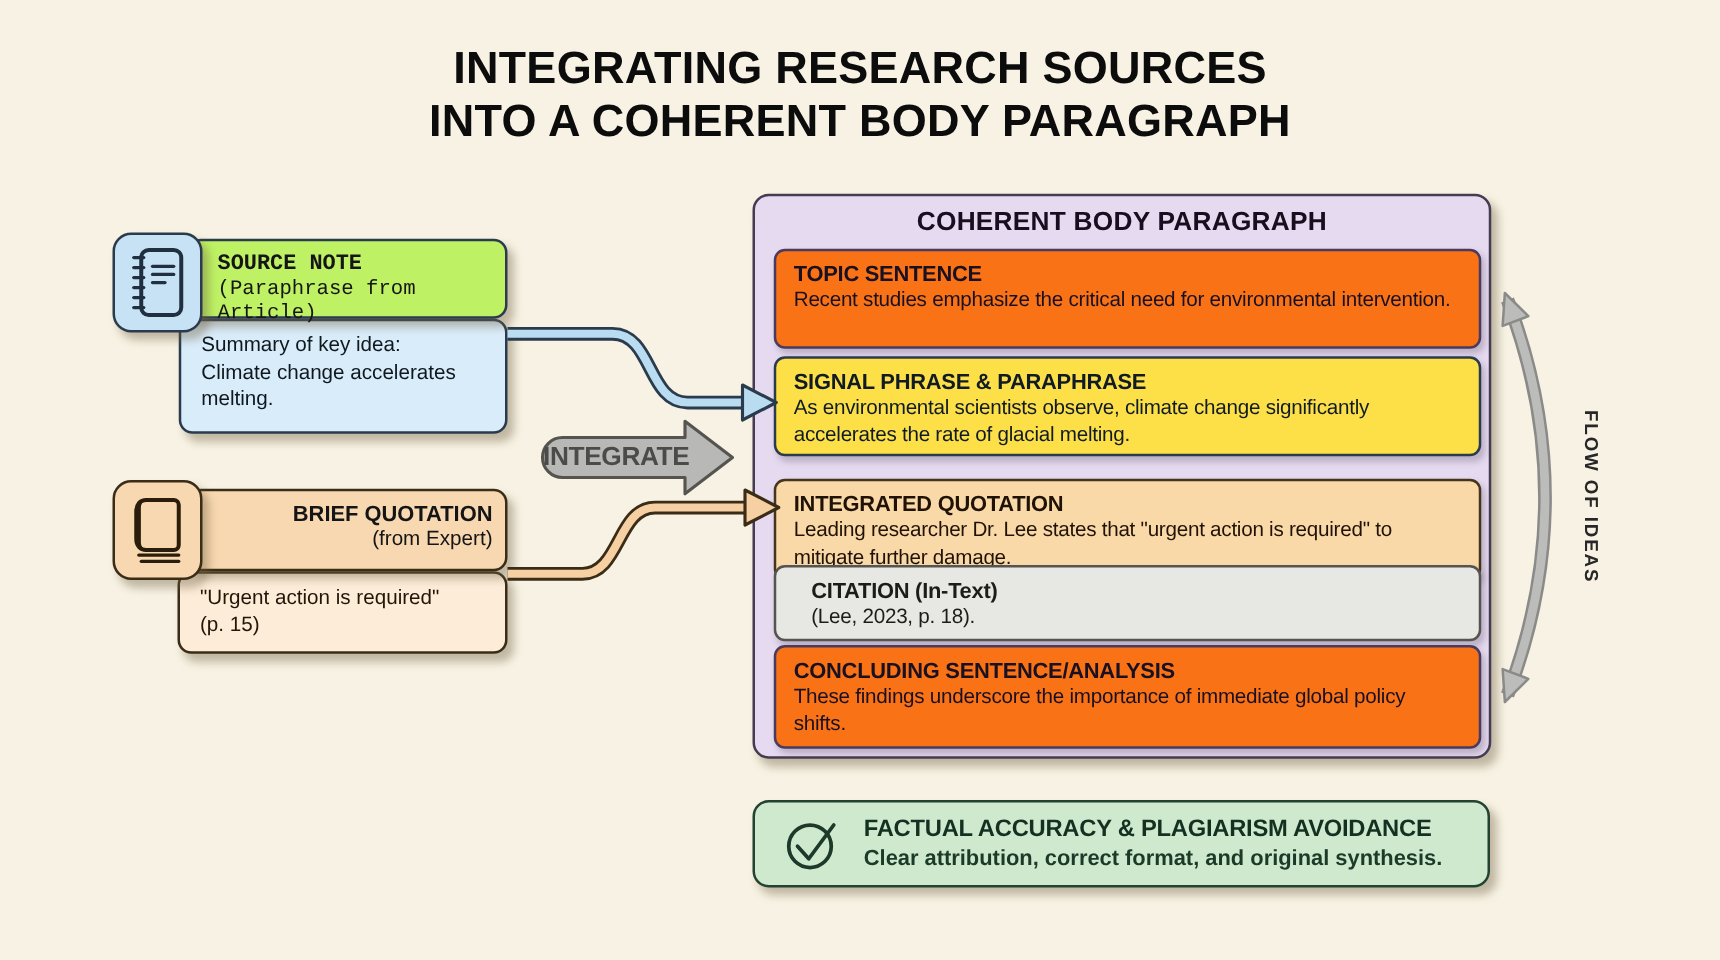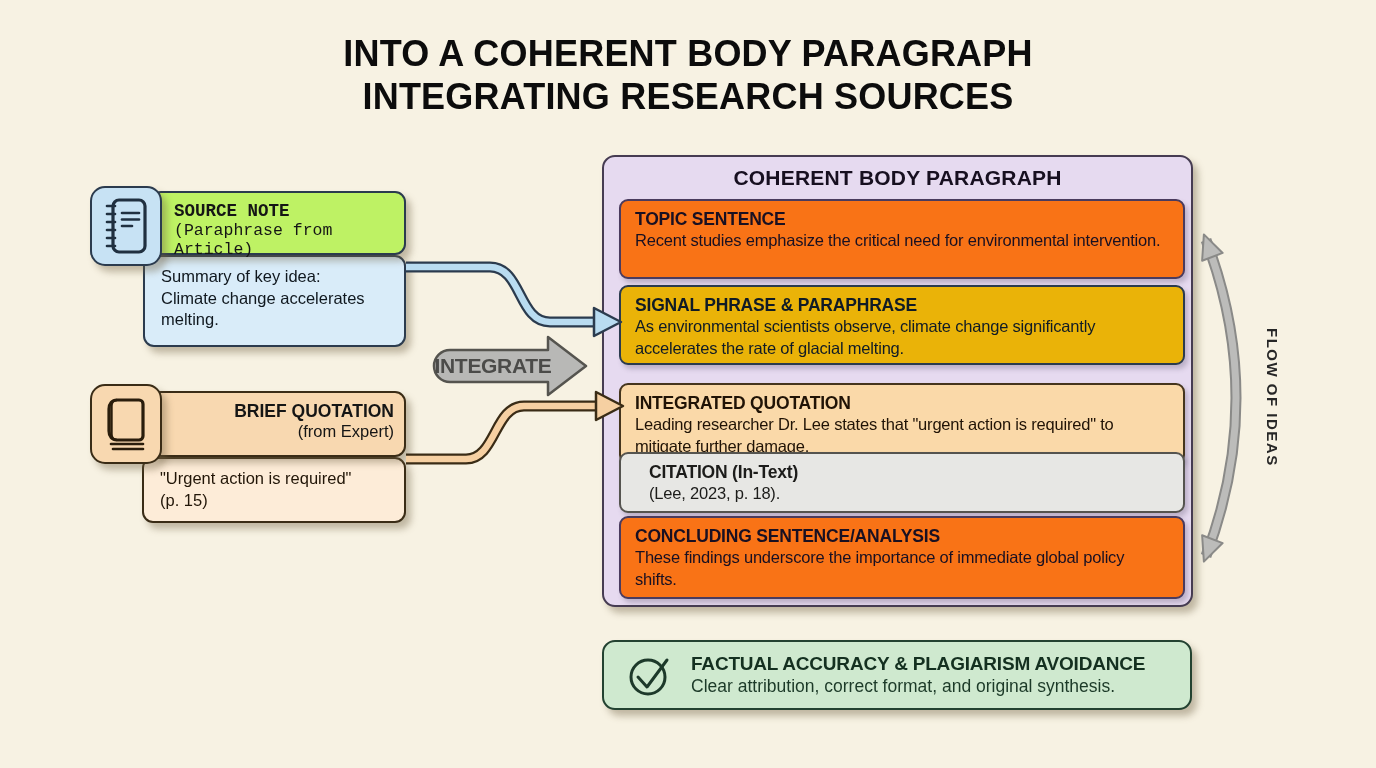--- a/index.html
+++ b/index.html
@@ -40,21 +40,21 @@
   
   .panel { position:absolute; left:602px; top:155px; width:591px; height:452px;
            background:#e6daf0; border:2.5px solid #463c52; border-radius:13px; }
   .panel-title { position:absolute; top:9px; left:0; width:100%; text-align:center;
                  font-size:21px; font-weight:bold; color:#170f20; letter-spacing:0.2px; }
   .section { position:absolute; left:15px; width:566px; border:2px solid;
              border-radius:9px; padding:8px 14px 0 14px; }
   .sec-title { font-size:17.5px; font-weight:bold; letter-spacing:-0.2px; }
   .sec-body  { font-size:16.5px; line-height:21.5px; letter-spacing:-0.2px; }
   .sec-purple { background:#f97316; border-color:#4a3b5e; color:#191022; }
-  .sec-blue   { background:#eab308; border-color:#2b3b4e; color:#101b26; }
+  .sec-blue   { background:#fde047; border-color:#2b3b4e; color:#101b26; }
   .sec-orange { background:#fad9a9; border-color:#45351d; color:#201306; }
   .sec-gray   { background:#e7e7e4; border-color:#55544f; color:#1c1c1a; }
 
   
   .integrate-text {
     position:absolute; left:434px; top:350px; width:118px; height:32px;
     line-height:31px; text-align:center; font-size:21px; font-weight:bold;
     color:#4b4b49; letter-spacing:-0.3px; z-index:7;
   }
 
@@ -63,33 +63,33 @@
     position:absolute; left:1264px; top:328px;
     writing-mode:vertical-rl; font-size:15px; font-weight:bold;
     letter-spacing:1.5px; color:#272727; white-space:nowrap;
   }
 
   
   .footer { position:absolute; left:602px; top:640px; width:590px; height:70px;
             background:#cfe9cf; border:2.5px solid #234231; border-radius:13px;
             display:flex; align-items:center; padding-left:20px; gap:15px; }
   .footer-title { font-size:19px; font-weight:bold; color:#143020; letter-spacing:-0.2px; }
-  .footer-body  { font-size:17.5px; color:#1c3a28; margin-top:1px; }
+  .footer-body  { font-size:17.5px; color:#1c3a28; margin-top:1px;font-weight:bold; }
 
   .overlay { position:absolute; left:0; top:0; z-index:6; pointer-events:none; }
   .icon-svg { display:block; }
 </style>
 </head>
 <body>
 
 <div class="canvas">
 
   <div class="title">
+    <div>INTEGRATING RESEARCH SOURCES</div>
     <div>INTO A COHERENT BODY PARAGRAPH</div>
-    <div>INTEGRATING RESEARCH SOURCES</div>
   </div>
 
   <div class="box src-body blue-body shadow" style="left:143px; top:255px; width:263px; height:92px;">Summary of key idea:
 Climate change accelerates melting.</div>
   <div class="box src-head blue-head shadow" style="left:150px; top:191px; width:256px; height:64px;">
     <div class="h-title">SOURCE NOTE</div>
     <div class="h-sub">(Paraphrase from Article)</div>
   </div>
   <div class="badge blue-badge shadow" style="left:90px; top:186px;">
     <svg class="icon-svg" width="48" height="60" viewBox="0 0 48 60">

